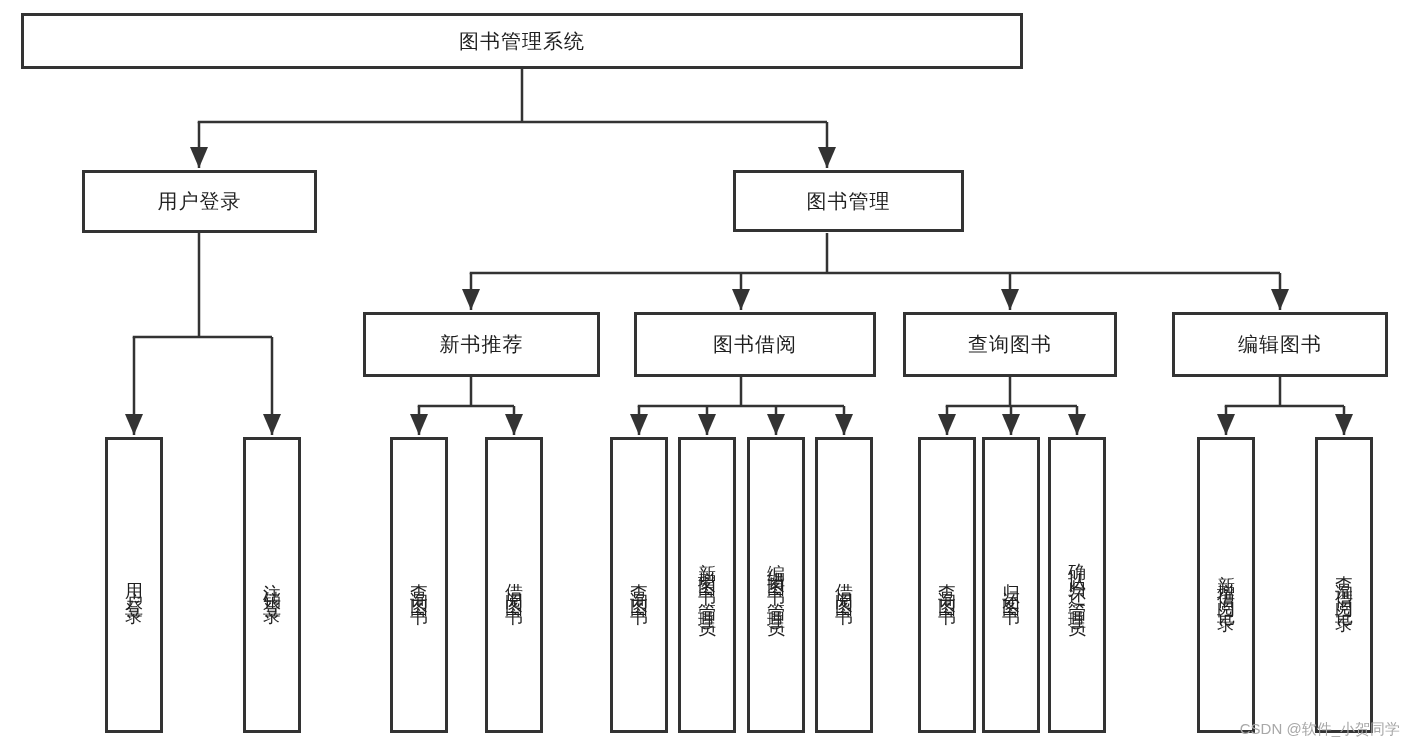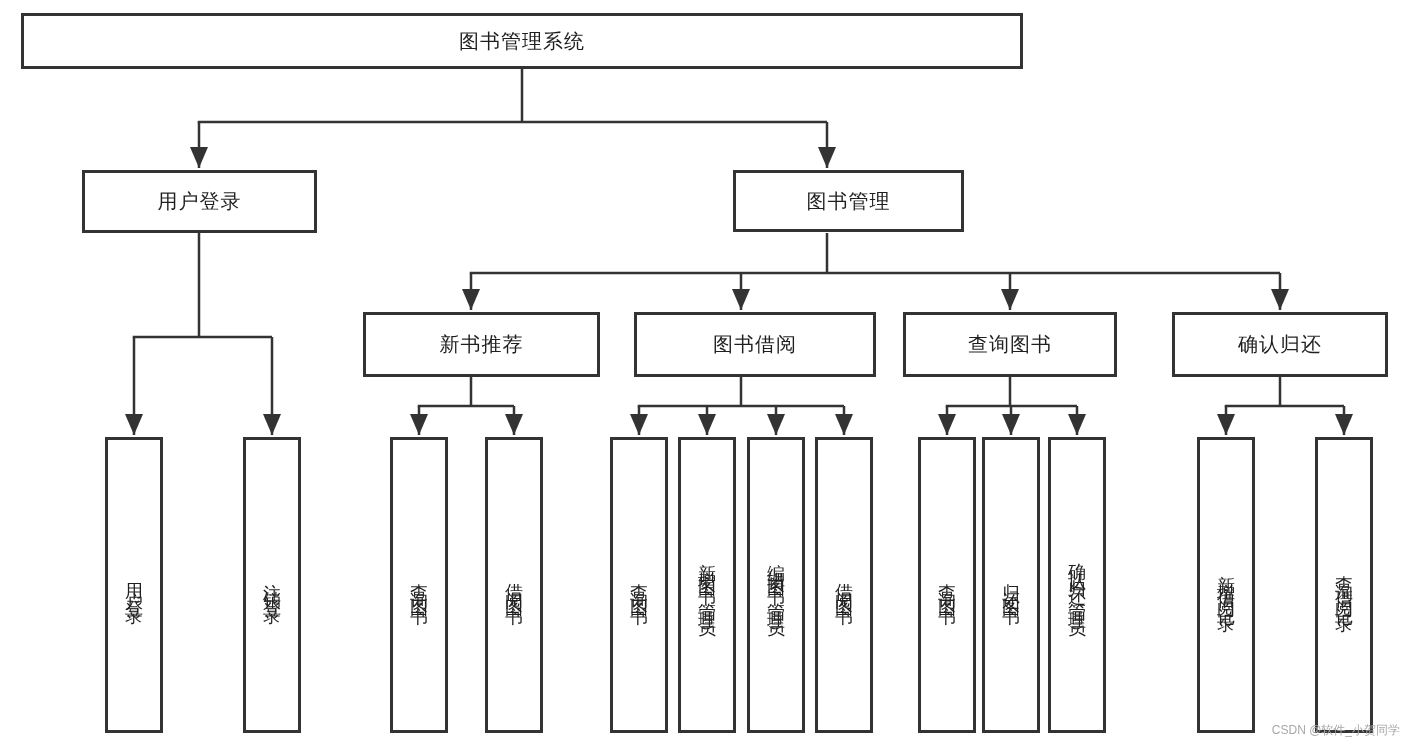--- a/index.html
+++ b/index.html
@@ -62,21 +62,21 @@
   }
   svg.connectors path.wire {
     stroke: #333333;
     stroke-width: 2.5;
     fill: none;
   }
   .watermark {
     position: absolute;
     right: 5px;
     bottom: 8px;
-    font-size: 12px;
+    font-size: 15px;
     color: #a8a8a8;
     z-index: 3;
     white-space: nowrap;
   }
 </style>
 </head>
 <body>
 
 <div id="canvas">
 
@@ -122,21 +122,21 @@
   </svg>
 
   <div class="node hnode root">图书管理系统</div>
 
   <div class="node hnode n-user">用户登录</div>
   <div class="node hnode n-mgmt">图书管理</div>
 
   <div class="node hnode n-newbook">新书推荐</div>
   <div class="node hnode n-borrow">图书借阅</div>
   <div class="node hnode n-current">查询图书</div>
-  <div class="node hnode n-records">确认归还</div>
+  <div class="node hnode n-records">编辑图书</div>
 
   <div class="node leaf l1">用户登录</div>
   <div class="node leaf l2">注销登录</div>
 
   <div class="node leaf l3">查询图书</div>
   <div class="node leaf l4">借阅图书</div>
 
   <div class="node leaf l5">查询图书</div>
   <div class="node leaf l6">新增图书（管理员）</div>
   <div class="node leaf l7">编辑图书（管理员）</div>

